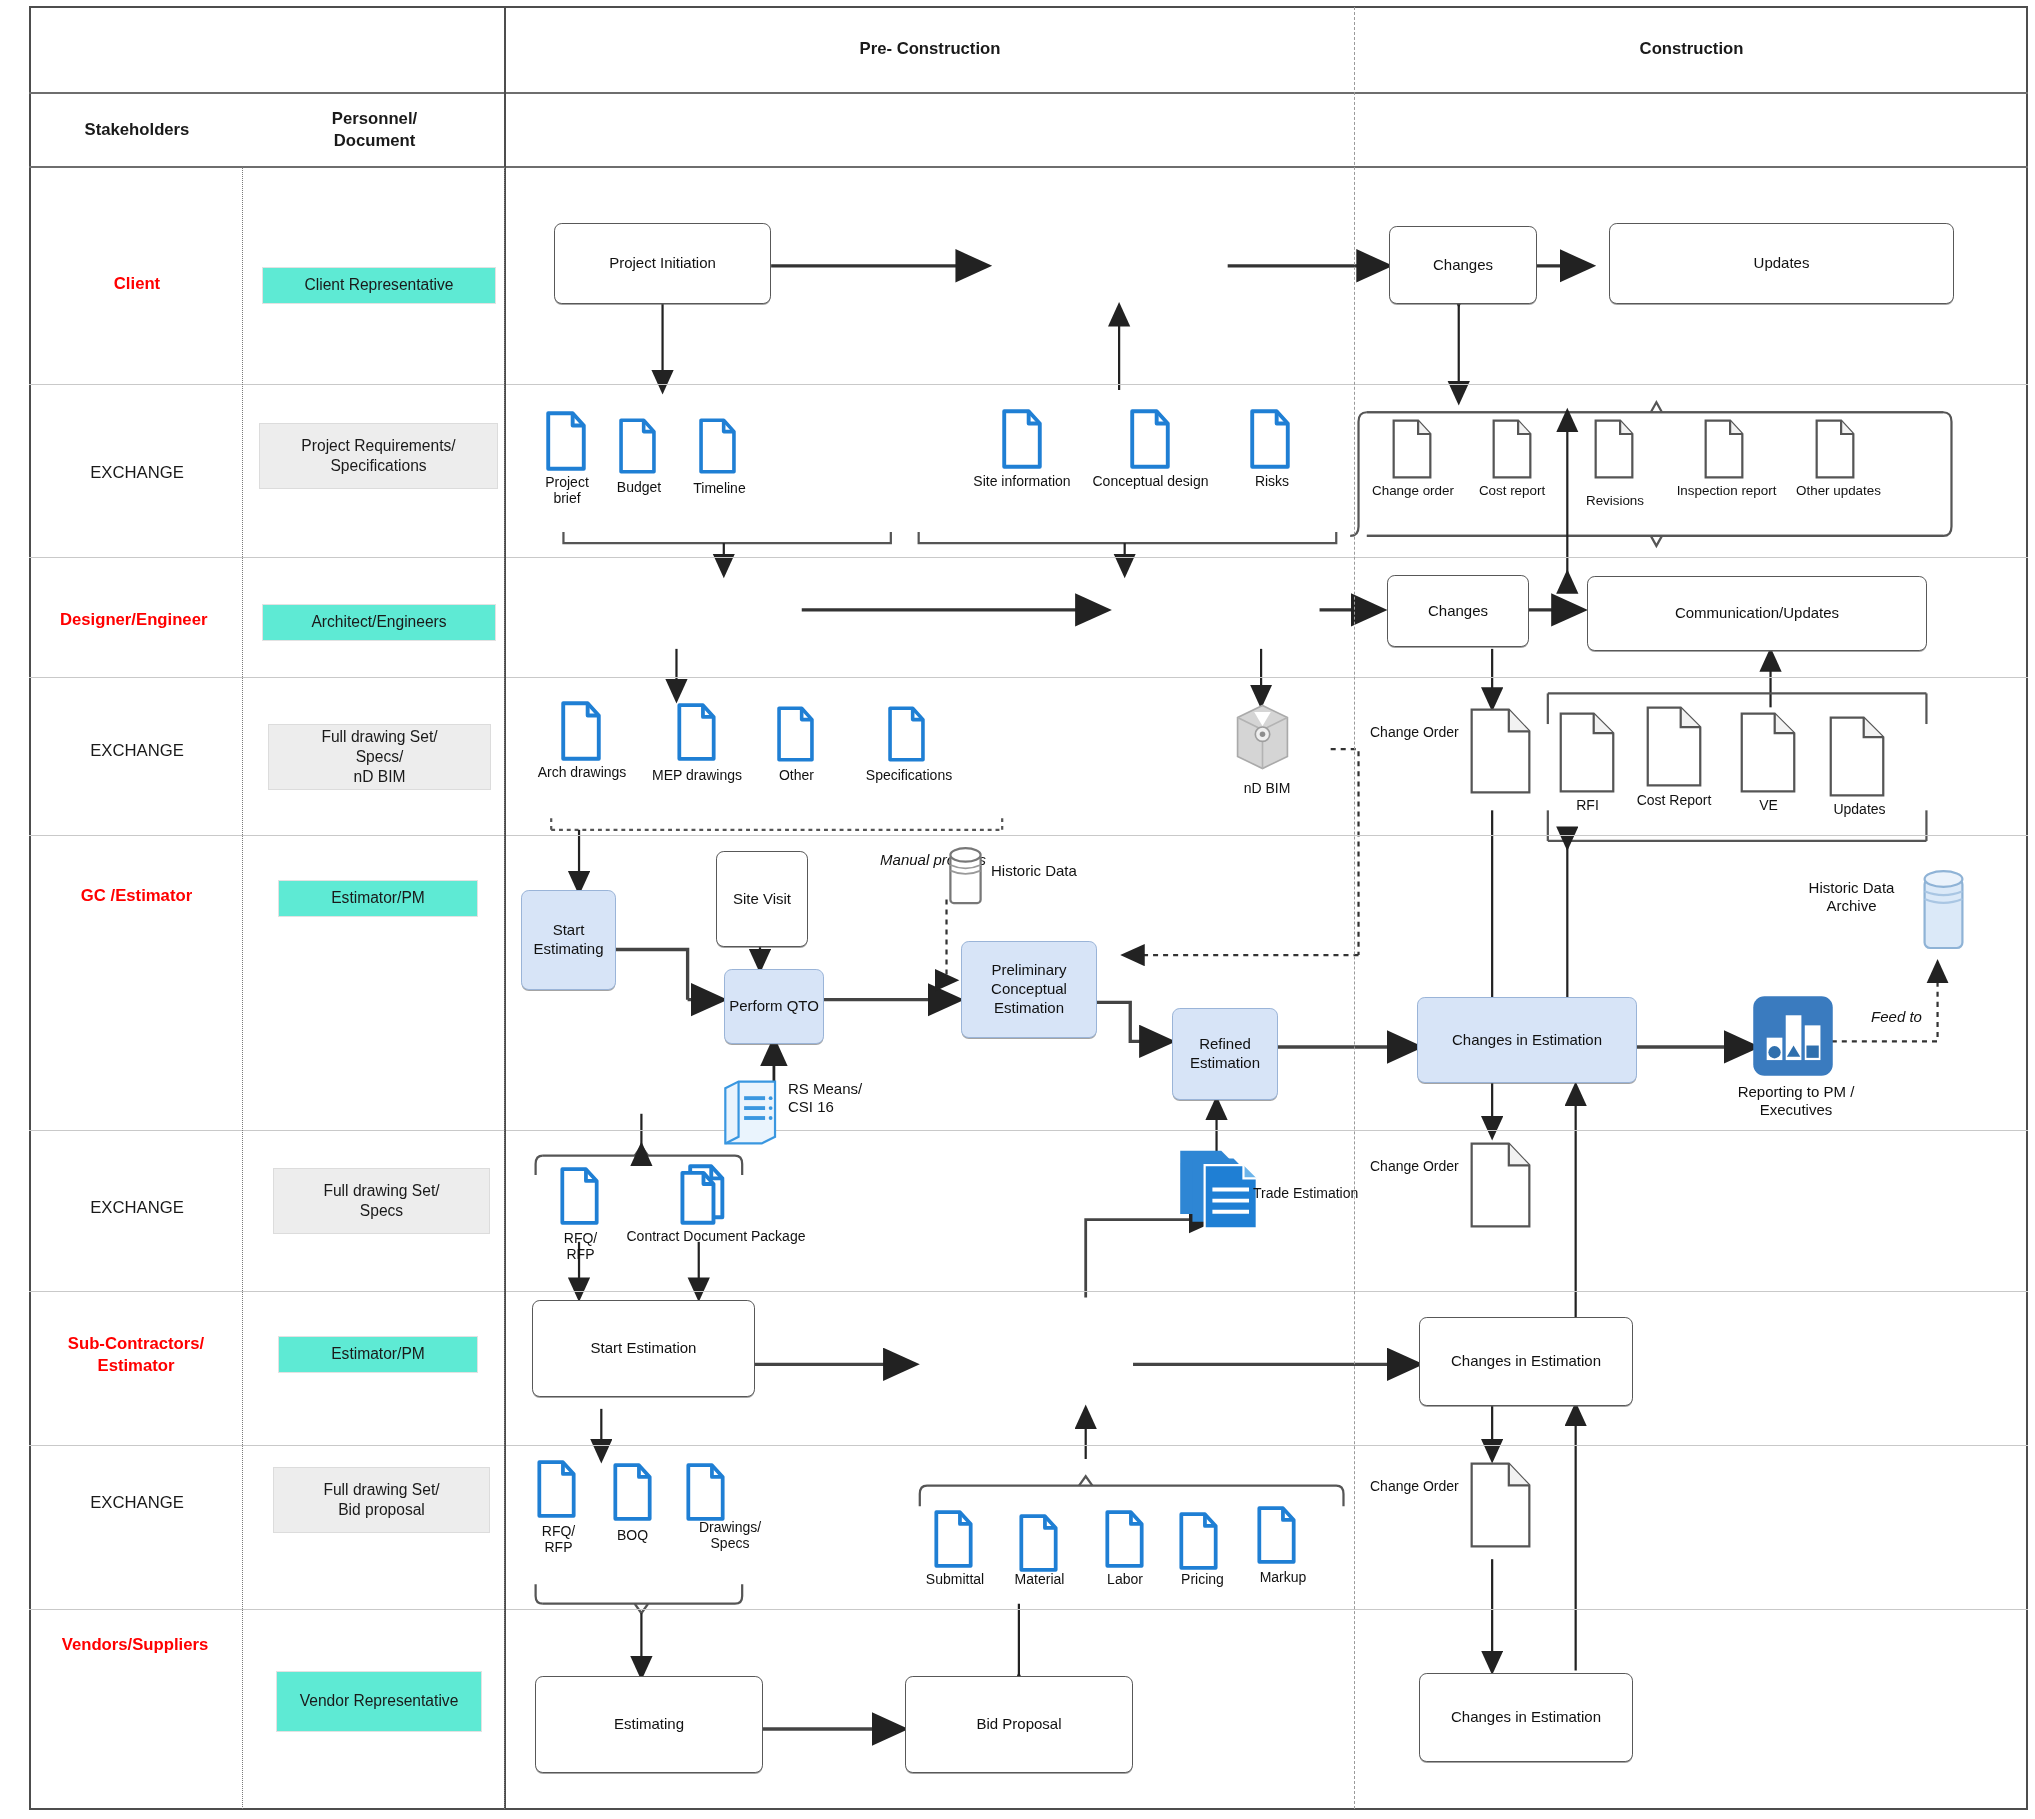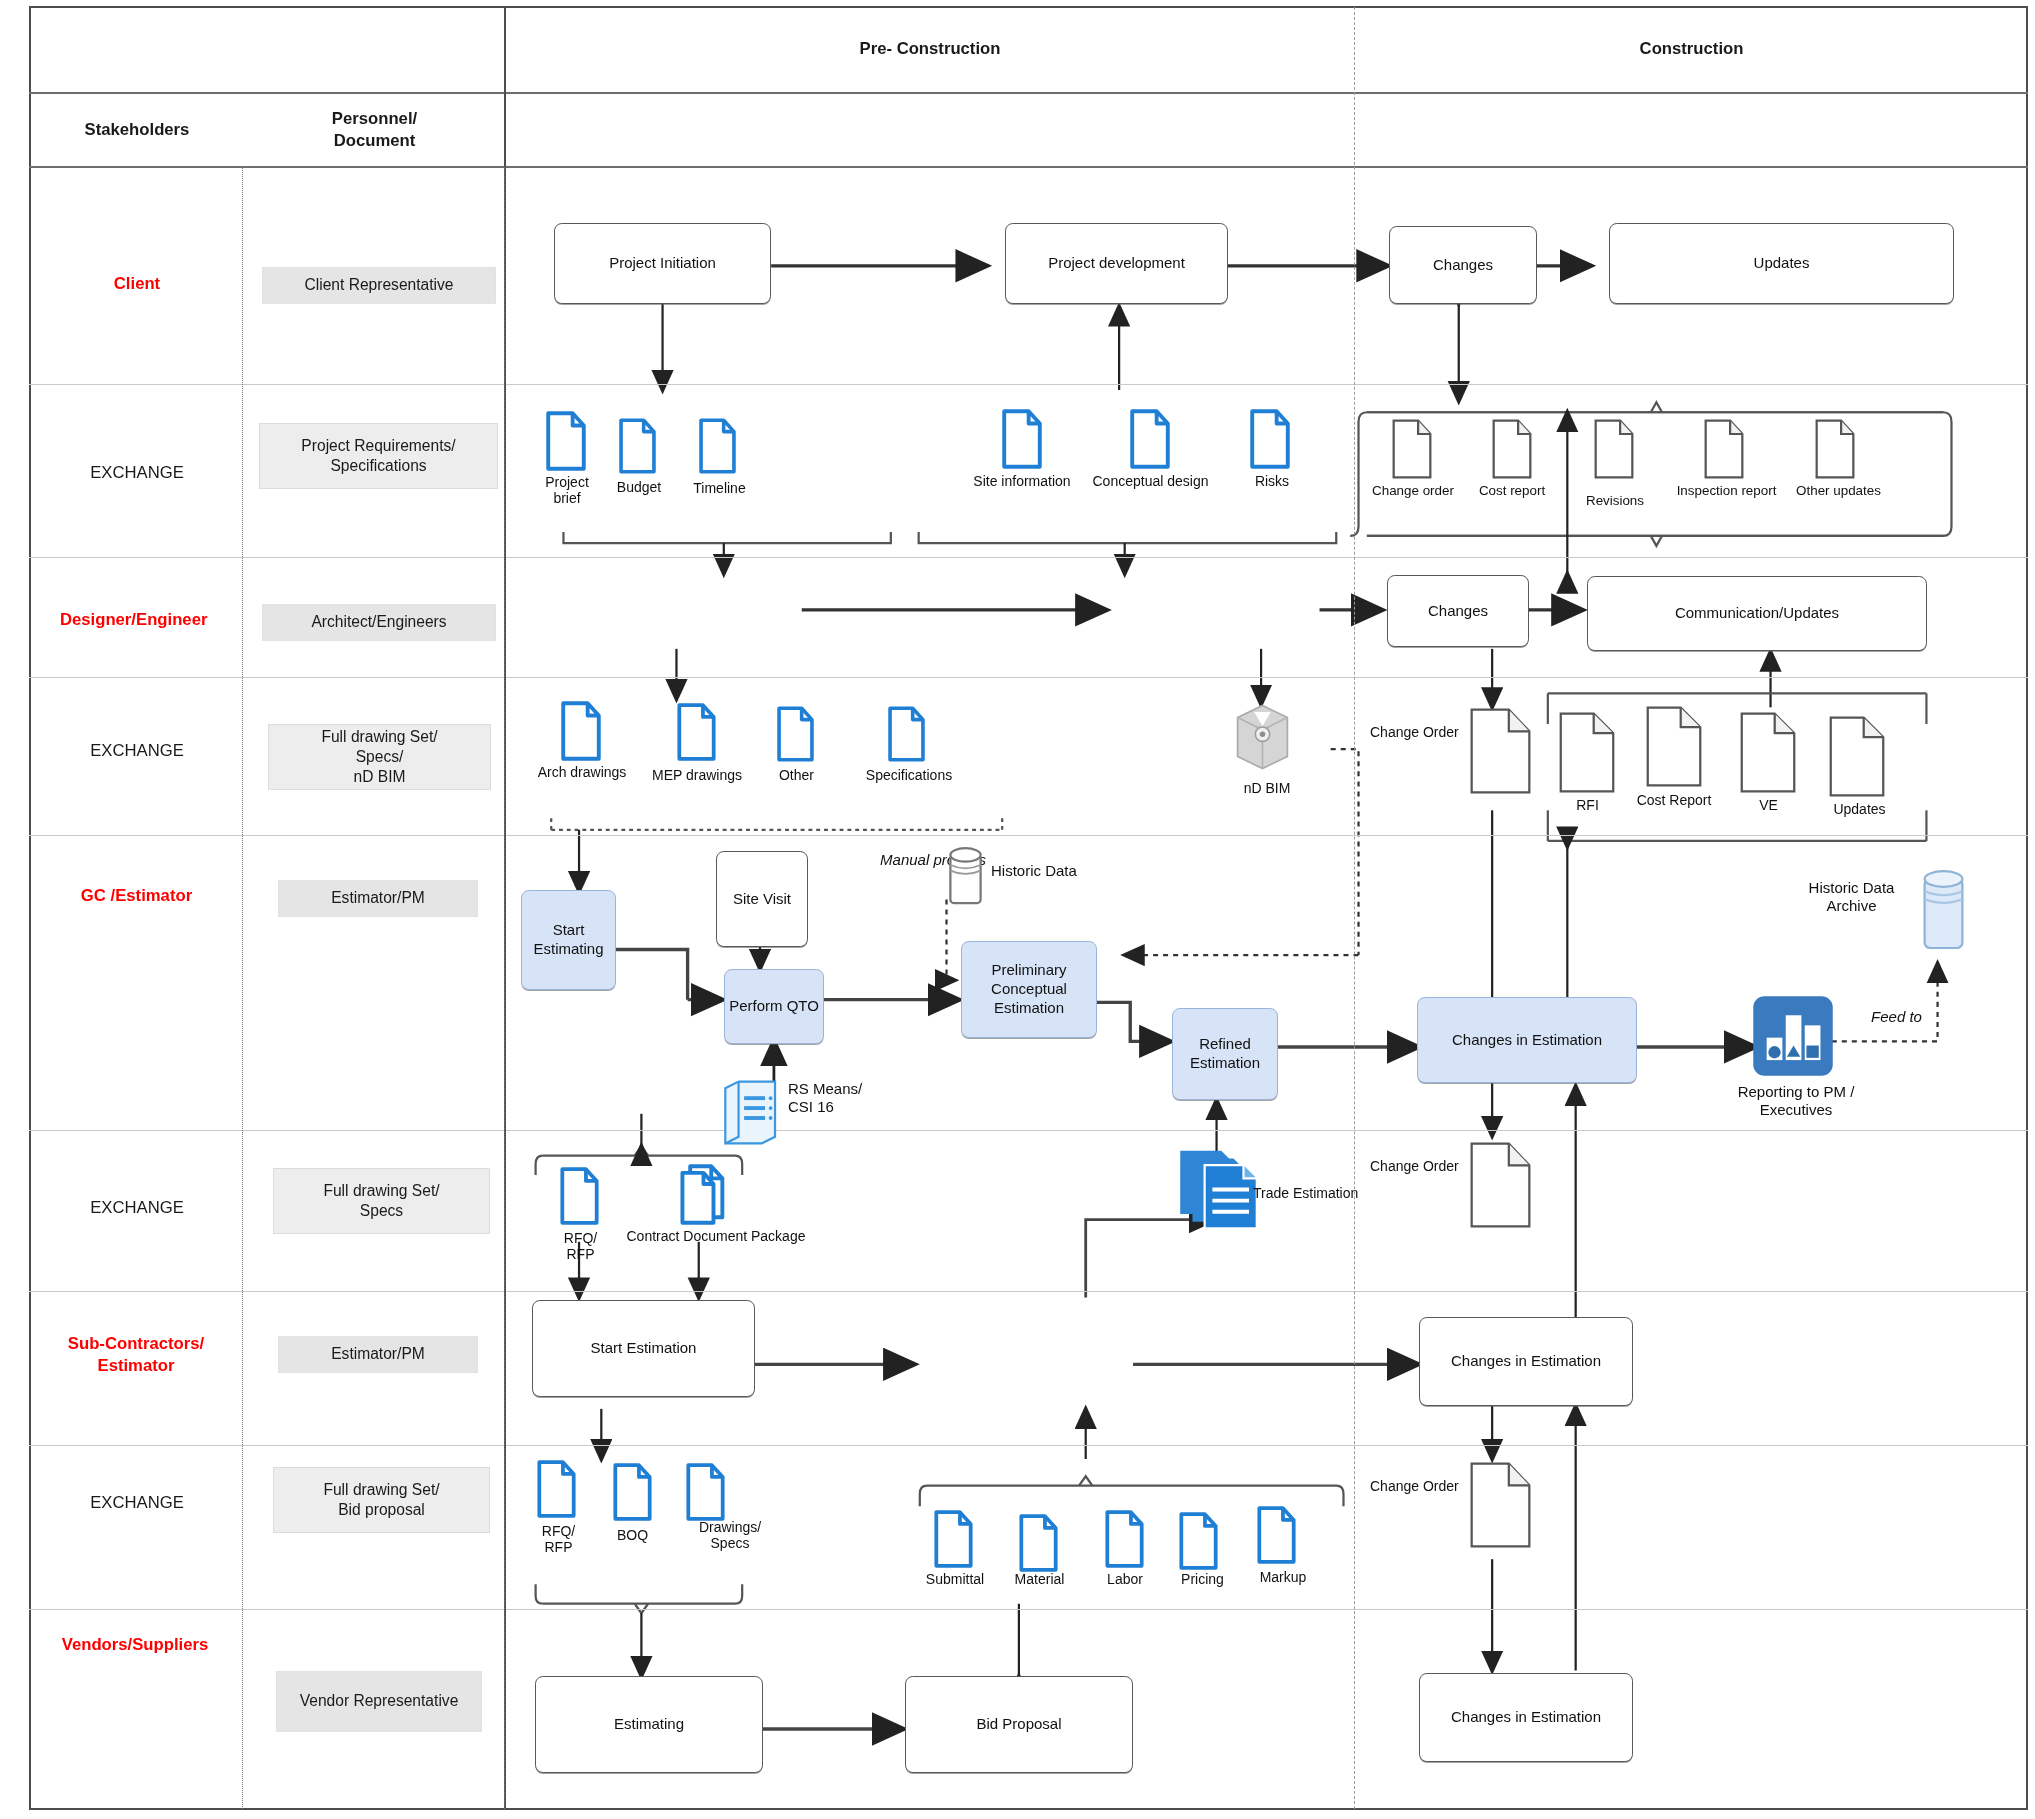--- a/index.html
+++ b/index.html
@@ -13,21 +13,21 @@
   .vdot{position:absolute;width:0;border-left:1.7px dotted #7a7a7a;}
   .vdash{position:absolute;width:0;border-left:1.7px dashed #9a9a9a;}
   .vsolid{position:absolute;width:1.7px;background:#4d4d4d;}
 
   
   .cellText{position:absolute;display:flex;align-items:center;justify-content:center;
             text-align:center;line-height:1.3;box-sizing:border-box;}
   .hdr{font-weight:bold;font-size:16.7px;color:#1a1a1a;}
   .stk{font-weight:bold;font-size:16.7px;color:#ff0000;}
   .stk-plain{font-size:16.7px;color:#1a1a1a;}
-  .pers{font-size:15.6px;color:#1a1a1a;border:0.6px solid #e2e2e2;background:#e5e5e5;}
+  .pers{font-size:15.6px;color:#1a1a1a;border:0.6px solid #e2e2e2;background:#5eead4;}
   .pers.shade{background:#ededed;border:0.6px solid #dcdcdc;}
 
   
   .proc{position:absolute;box-sizing:border-box;border:1.7px solid #585858;border-radius:7.8px;
         background:#ffffff;display:flex;align-items:center;justify-content:center;text-align:center;
         font-size:15px;color:#111;line-height:1.25;padding:2.2px 3.3px;
         box-shadow:0 1.7px 0 -0.6px rgba(90,90,90,.55);}
   .proc.blue{background:#d7e4f7;border-color:#9ab4d8;}
 
   
@@ -236,21 +236,20 @@
     <span style="white-space:pre-line;">Full drawing Set/
 Bid proposal</span>
   </div>
 
   <div class="cellText stk" style="left:19.5px;top:1629px;width:231px;height:31px;">Vendors/Suppliers</div>
   <div class="cellText pers" style="left:276px;top:1671px;width:206px;height:61px;">
     <span style="white-space:pre-line;">Vendor Representative</span>
   </div>
 
   <div class="proc" style="left:554px;top:223px;width:217px;height:81px;">Project Initiation</div>
-  <div class="proc" style="left:1005px;top:223px;width:223px;height:81px;">Project development</div>
   <div class="proc" style="left:1389px;top:226px;width:148px;height:78px;">Changes</div>
   <div class="proc" style="left:1609px;top:223px;width:345px;height:81px;">Updates</div>
 
   <div class="doc" style="left:546px;top:411px;width:40px;height:60px;">
     <svg viewBox="0 0 72 108" width="40" height="60">
         <path d="M4,4 H48 L68,26 V104 H4 Z" fill="#fff" stroke="#1f7fd4" stroke-width="7" stroke-linejoin="round"></path>
         <path d="M48,4 V26 H68" fill="none" stroke="#1f7fd4" stroke-width="7" stroke-linejoin="round"></path>
       </svg>
   </div>
   <div class="docLbl" style="left:532px;top:474px;width:70px;"><span style="white-space:pre-line;">Project brief</span></div>

